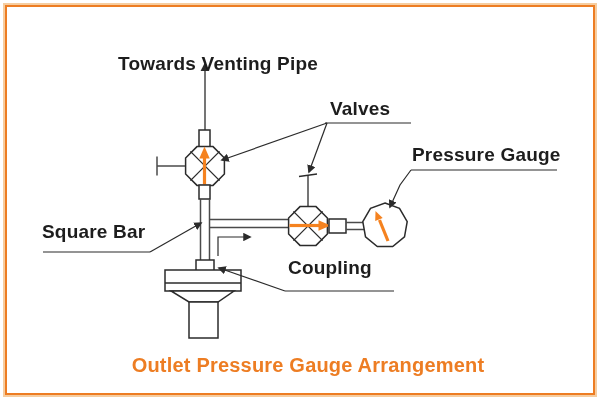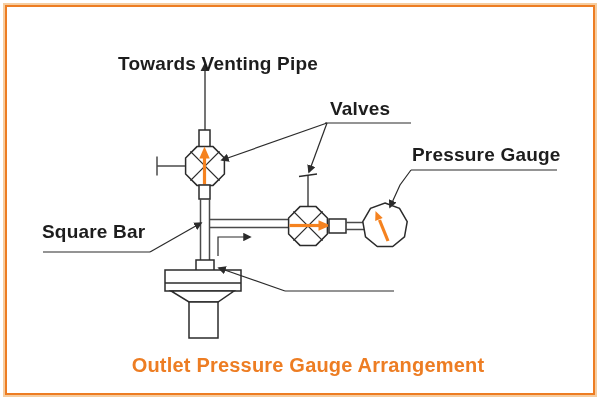--- a/index.html
+++ b/index.html
@@ -134,15 +134,16 @@
     <g>
       <line class="leader" x1="394" y1="291" x2="285" y2="291"></line>
       <line class="leader" x1="285" y1="291" x2="219" y2="268" marker-end="url(#mArrow)"></line>
     </g>
   </svg>
 
   <div class="lbl" style="left:118px;top:29px;margin-top:24px;">Towards Venting Pipe</div>
   <div class="lbl" style="left:330px;top:98px;">Valves</div>
   <div class="lbl" style="left:412px;top:144px;">Pressure Gauge</div>
   <div class="lbl" style="left:42px;top:221px;">Square Bar</div>
+  <div class="lbl" style="left:288px;top:257px;">Coupling</div>
 
   <div class="caption">Outlet Pressure Gauge Arrangement</div>
 </div>
 
 </body></html>

